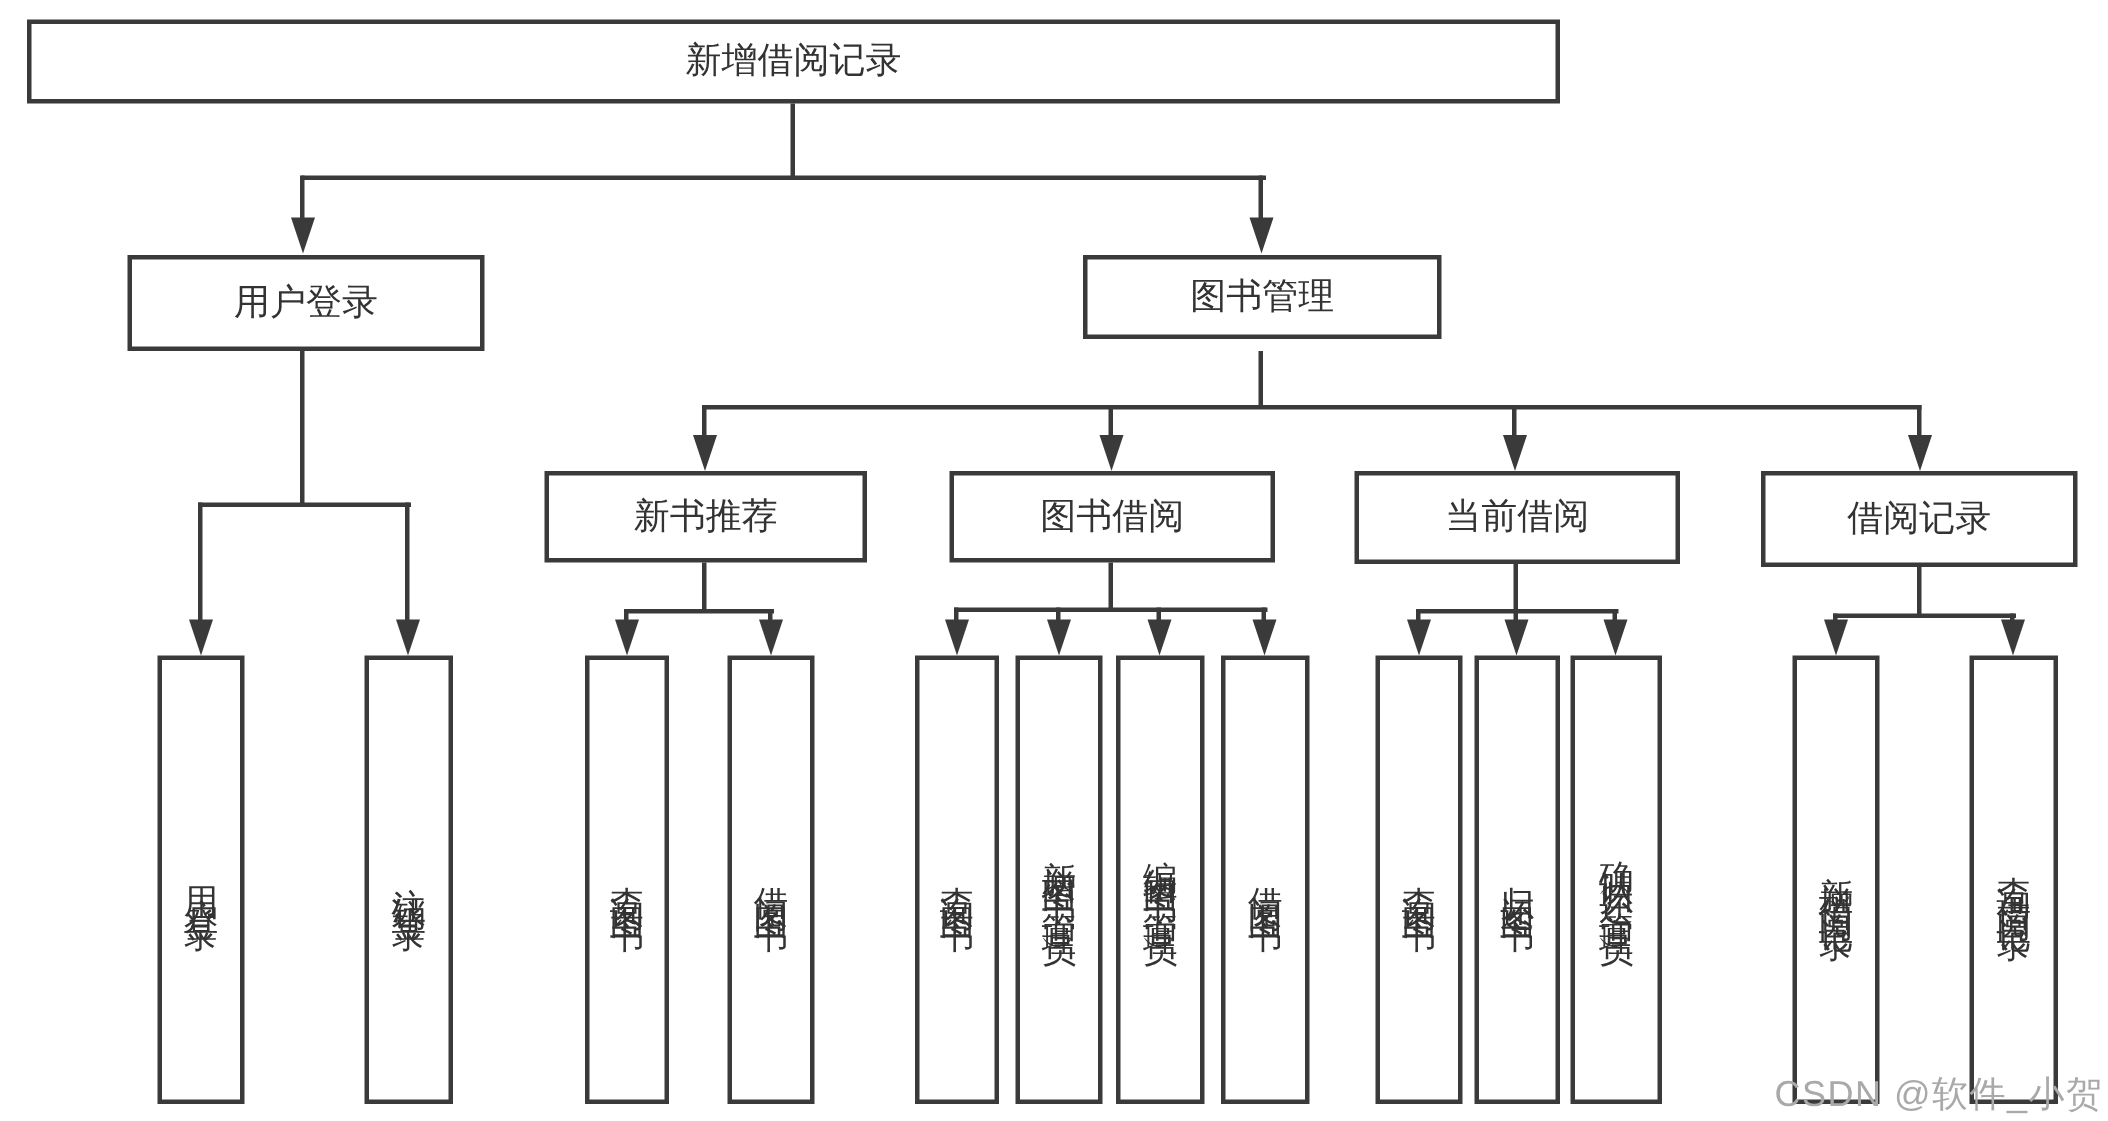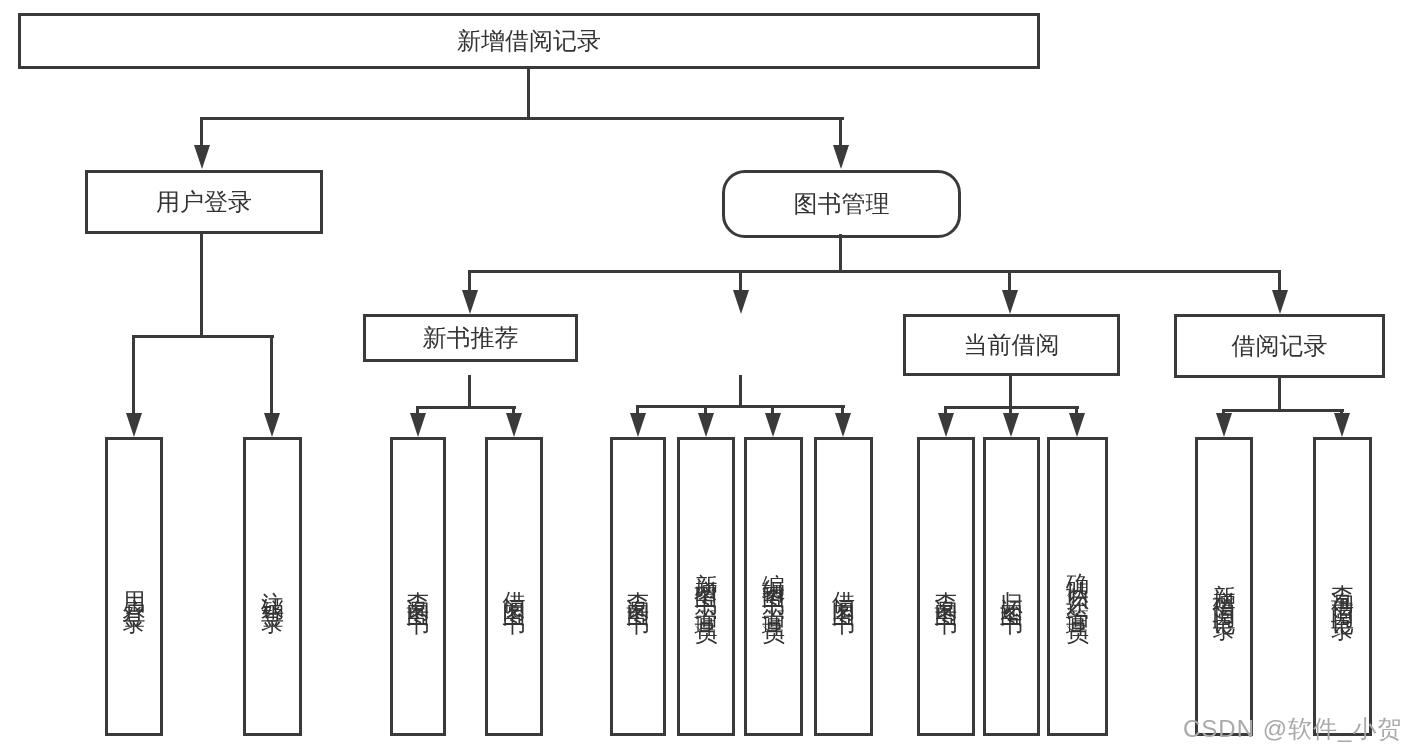--- a/index.html
+++ b/index.html
@@ -41,28 +41,31 @@
 <div id="canvas" style="--stroke: #3a3a3a; --text: #333333; --bg: #ffffff; --wm: #a9a9a9;">
 
   <div class="box" style="left:18px;top:13px;width:1022px;height:56px;">
     <span>新增借阅记录</span>
   </div>
 
   <div class="box" style="left:85px;top:170px;width:238px;height:64px;">
     <span>用户登录</span>
   </div>
 
-  <div class="box" style="left:722px;top:170px;width:239px;height:68px;border-radius:23px;">
+  <div class="box" style="left:722px;top:170px;width:239px;height:56px;">
     <span>图书管理</span>
   </div>
 
-  <div class="box" style="left:363px;top:314px;width:215px;height:48px;">
+  <div class="box" style="left:363px;top:314px;width:215px;height:61px;">
     <span>新书推荐</span>
   </div>
 
+  <div class="box" style="left:633px;top:314px;width:217px;height:61px;">
+    <span>图书借阅</span>
+  </div>
 
   <div class="box" style="left:903px;top:314px;width:217px;height:62px;">
     <span>当前借阅</span>
   </div>
 
   <div class="box" style="left:1174px;top:314px;width:211px;height:64px;">
     <span>借阅记录</span>
   </div>
 
   <div class="box vtext" style="left:105px;top:437px;width:58px;height:299px;">

